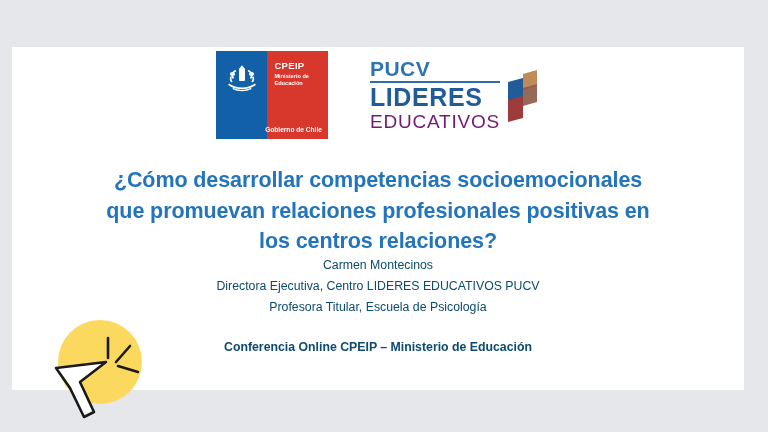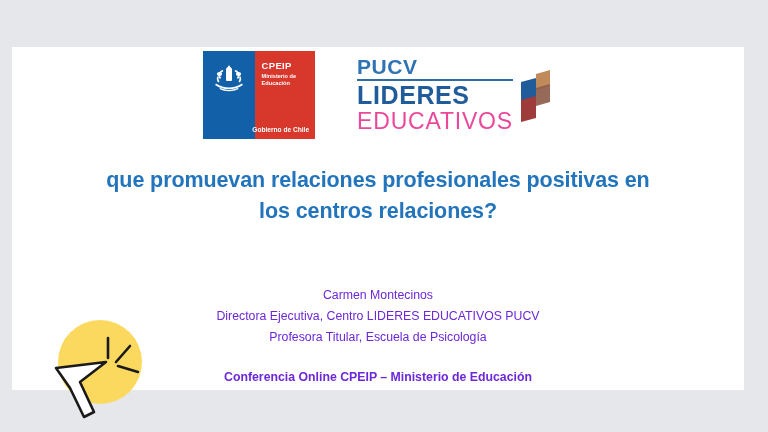--- a/index.html
+++ b/index.html
@@ -128,23 +128,23 @@
     background: #2e6da4;
     margin: 2px 0 2px 0;
   }
   .pucv-mid {
     font-size: 25px;
     font-weight: bold;
     color: #1f5c99;
     letter-spacing: .6px;
   }
   .pucv-bot {
-    font-size: 23px;
+    font-size: 19px;
     font-weight: normal;
-    color: #ec4899;
+    color: #701a75;
     letter-spacing: .8px;
     margin-top: 2px;
   }
   .pucv-mark {
     width: 34px;
     height: 56px;
     position: relative;
     margin-left: 2px;
     margin-top: 6px;
   }
@@ -160,24 +160,24 @@
     font-size: 21.5px;
     font-weight: bold;
     line-height: 1.42;
     letter-spacing: -.1px;
   }
 
   
   #presenter {
     position: absolute;
     left: 60px;
-    top: 238px;
+    top: 208px;
     width: 612px;
     text-align: center;
-    color: #6d28d9;
+    color: #0c4a6e;
   }
   .p-line {
     font-size: 12.3px;
     line-height: 1.72;
     font-weight: normal;
   }
   .p-conf {
     font-size: 12.3px;
     font-weight: bold;
     margin-top: 22px;
@@ -251,20 +251,21 @@
           <polygon points="17,4 31,0 31,16 17,20" fill="#c08a5a"></polygon>
           <polygon points="17,18 31,14 31,32 17,36" fill="#8d5c4a" opacity="0.92"></polygon>
           <polygon points="2,12 17,8 17,28 2,32" fill="#1f5c99"></polygon>
           <polygon points="2,30 17,26 17,48 2,52" fill="#9e3b3b"></polygon>
         </svg>
       </div>
 
     </div>
 
     <div id="title">
+      <div>¿Cómo desarrollar competencias socioemocionales</div>
       <div>que promuevan relaciones profesionales positivas en</div>
       <div>los centros relaciones?</div>
     </div>
 
     <div id="presenter">
       <div class="p-line">Carmen Montecinos</div>
       <div class="p-line">Directora Ejecutiva, Centro LIDERES EDUCATIVOS PUCV</div>
       <div class="p-line">Profesora Titular, Escuela de Psicología</div>
       <div class="p-conf">Conferencia Online CPEIP – Ministerio de Educación</div>
     </div>

